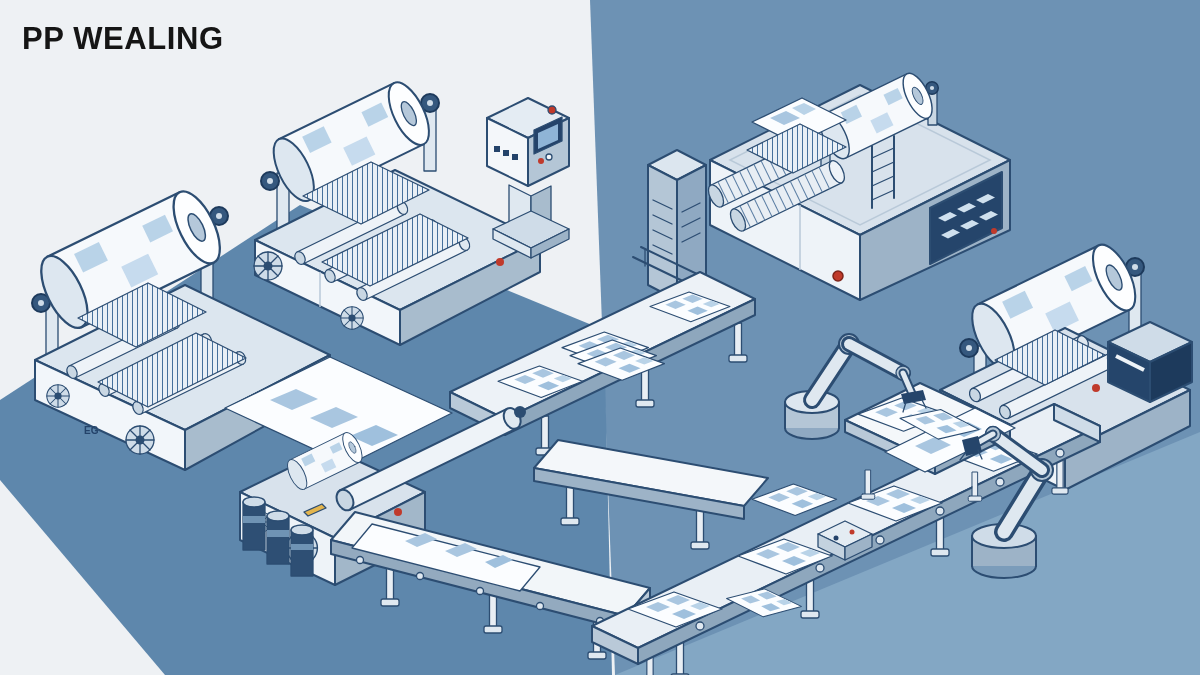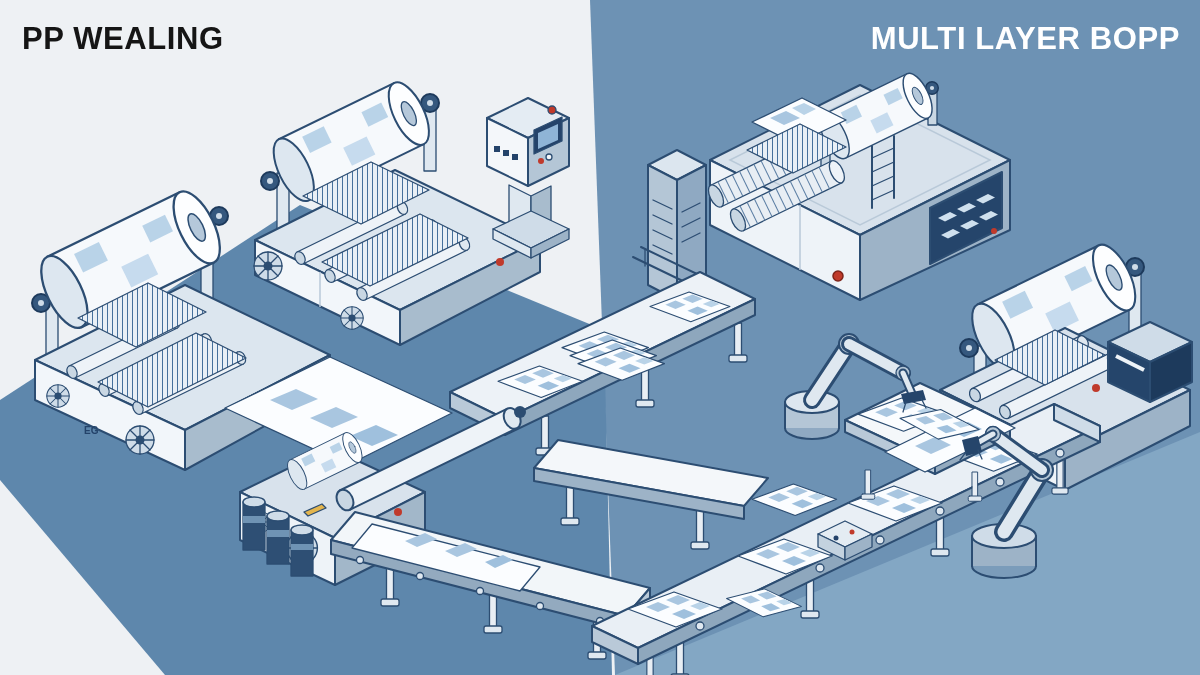--- a/index.html
+++ b/index.html
@@ -368,14 +368,13 @@
     <circle cx="993" cy="434" r="7.5" fill="#b4c6d6" class="o1"></circle>
     <line x1="993" y1="434" x2="972" y2="446" stroke="#2c4d72" stroke-width="9" stroke-linecap="round"></line>
     <line x1="993" y1="434" x2="972" y2="446" stroke="#dfe8f0" stroke-width="5" stroke-linecap="round"></line>
     <path d="M962,440 L978,436 L982,452 L966,456 Z" fill="#25456b"></path>
     <line x1="966" y1="452" x2="960" y2="460" class="o1"></line>
     <line x1="978" y1="450" x2="982" y2="459" class="o1"></line>
   </g>
 </svg>
 
 <div class="label label-left">PP WEALING</div>
-<div class="label label-right">MULTI LAYER BOPP</div>
 </div>
 
 </body></html>

